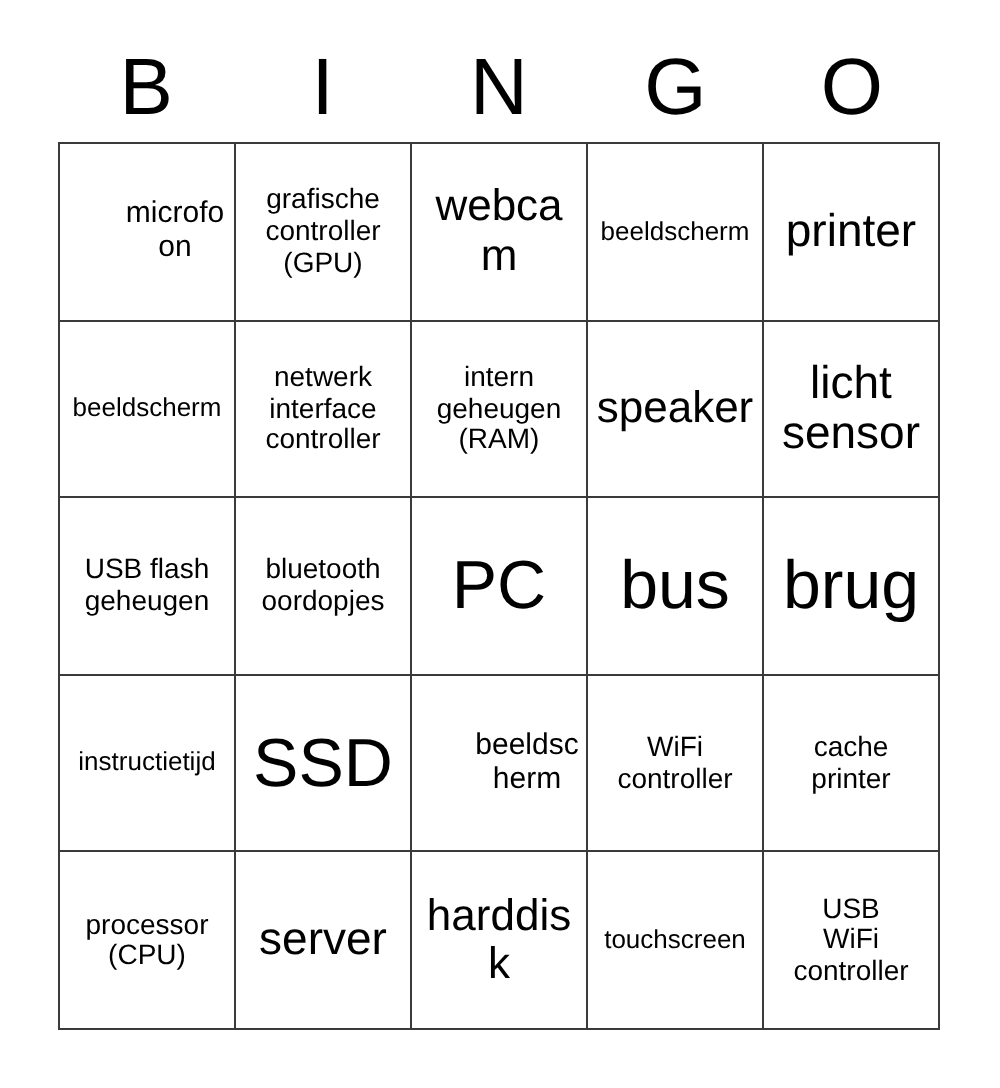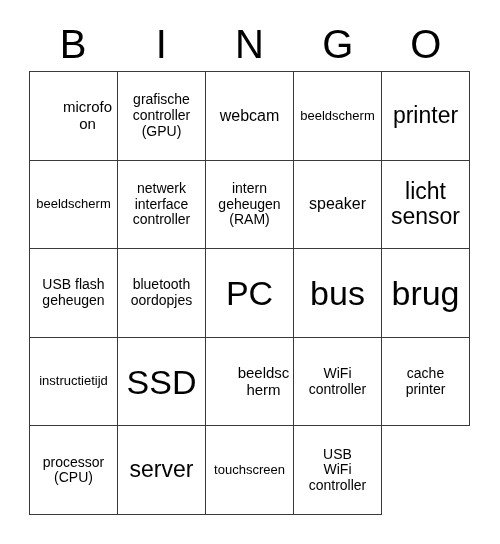--- a/index.html
+++ b/index.html
@@ -76,21 +76,21 @@
     line-height: 1.12;
     font-weight: 400;
     color: #000000;
     white-space: pre-line;
     word-break: break-word;
   }
 
   
   .fs-xxl .cell-text { font-size: 34px; }
   .fs-xl  .cell-text { font-size: 23px; }
-  .fs-lg  .cell-text { font-size: 16px; }
+  .fs-lg  .cell-text { font-size: 22px; }
   .fs-md  .cell-text { font-size: 14px; }
   .fs-sm  .cell-text { font-size: 15px; margin-left: 28px; }
   .fs-xs  .cell-text { font-size: 13px; }
 </style>
 </head>
 <body>
 
 <div id="bingo-card">
 
   <div id="bingo-header">
@@ -178,20 +178,23 @@
 printer</span>
       </div>
 
     <div class="bingo-cell fs-md">
         <span class="cell-text">processor
 (CPU)</span>
       </div>
     <div class="bingo-cell fs-xl">
         <span class="cell-text">server</span>
       </div>
+    <div class="bingo-cell fs-lg">
+        <span class="cell-text">harddisk</span>
+      </div>
     <div class="bingo-cell fs-xs">
         <span class="cell-text">touchscreen</span>
       </div>
     <div class="bingo-cell fs-md">
         <span class="cell-text">USB
 WiFi
 controller</span>
       </div>
 
   </div>

